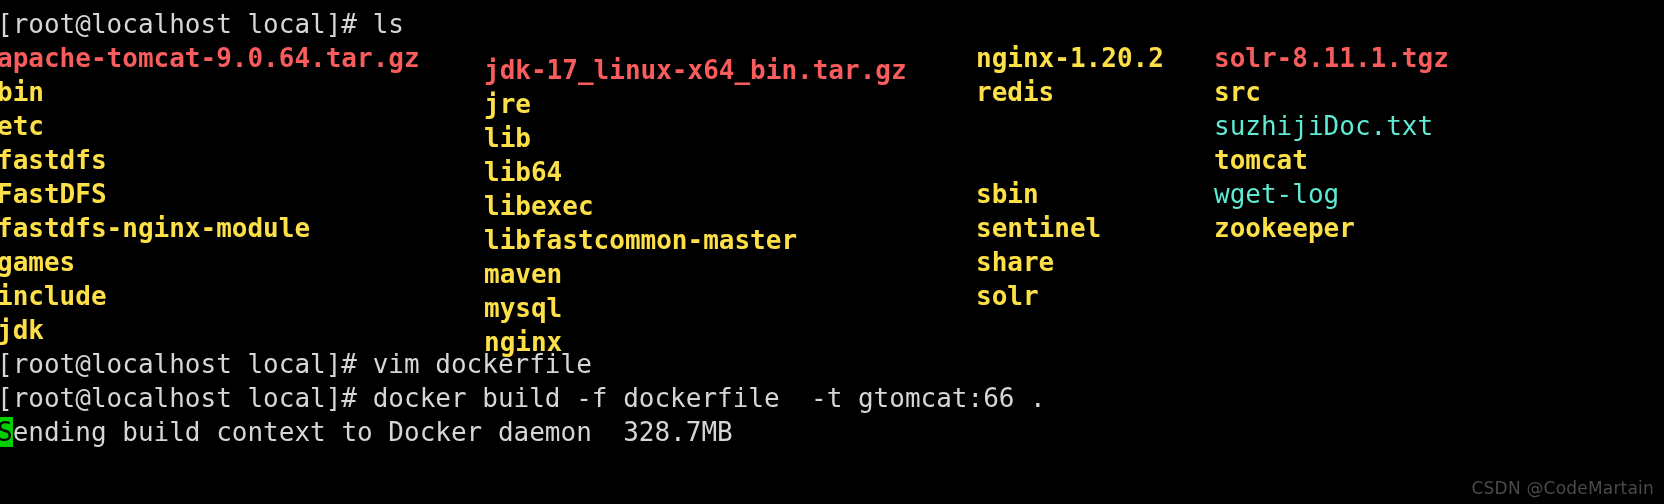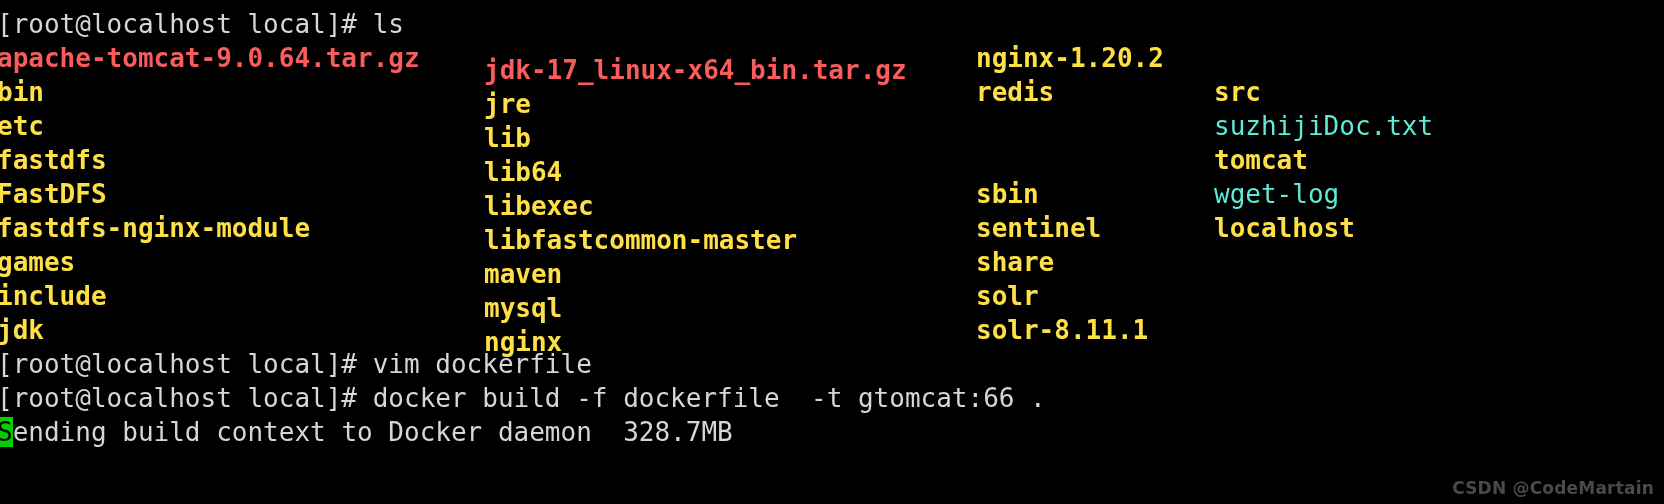--- a/index.html
+++ b/index.html
@@ -60,40 +60,41 @@
     color: #000000;
     font-weight: normal;
   }
   .watermark {
     position: absolute;
     right: 10px;
     bottom: 6px;
     color: #4a4a4a;
     font-family: "DejaVu Sans", "Liberation Sans", sans-serif;
     font-size: 17px;
-    font-weight: bold;
+    font-weight: normal;
     letter-spacing: 0.2px;
     line-height: 20px;
     text-align: right;
   }
 </style>
 </head>
 <body>
 
 <div id="terminal">
   <div class="screen">
 
     <div class="row">
       <span class="cell c1 plain">[root@localhost local]# ls</span>
     </div>
 
     <div class="row">
       <span class="cell c1 archive">apache-tomcat-9.0.64.tar.gz</span>
       <span class="cell c2 archive">jdk-17_linux-x64_bin.tar.gz</span>
       <span class="cell c3 dir">nginx-1.20.2</span>
+      <span class="cell c4 archive">solr-8.11.1.tgz</span>
     </div>
 
     <div class="row">
       <span class="cell c1 dir">bin</span>
       <span class="cell c2 dir">jre</span>
       <span class="cell c3 dir">redis</span>
       <span class="cell c4 dir">src</span>
     </div>
 
     <div class="row">
@@ -112,41 +113,40 @@
       <span class="cell c1 dir">FastDFS</span>
       <span class="cell c2 dir">libexec</span>
       <span class="cell c3 dir">sbin</span>
       <span class="cell c4 file">wget-log</span>
     </div>
 
     <div class="row">
       <span class="cell c1 dir">fastdfs-nginx-module</span>
       <span class="cell c2 dir">libfastcommon-master</span>
       <span class="cell c3 dir">sentinel</span>
-      <span class="cell c4 dir">localhost</span>
+      <span class="cell c4 dir">zookeeper</span>
     </div>
 
     <div class="row">
       <span class="cell c1 dir">games</span>
       <span class="cell c2 dir">maven</span>
       <span class="cell c3 dir">share</span>
       <span class="cell c4 file"></span>
     </div>
 
     <div class="row">
       <span class="cell c1 dir">include</span>
       <span class="cell c2 dir">mysql</span>
       <span class="cell c3 dir">solr</span>
       <span class="cell c4 file"></span>
     </div>
 
     <div class="row">
       <span class="cell c1 dir">jdk</span>
       <span class="cell c2 dir">nginx</span>
-      <span class="cell c3 dir">solr-8.11.1</span>
       <span class="cell c4 file"></span>
     </div>
 
     <div class="row">
       <span class="cell c1 plain">[root@localhost local]# vim dockerfile</span>
     </div>
 
     <div class="row">
       <span class="cell c1 plain">[root@localhost local]# docker build -f dockerfile  -t gtomcat:66 .</span>
     </div>

